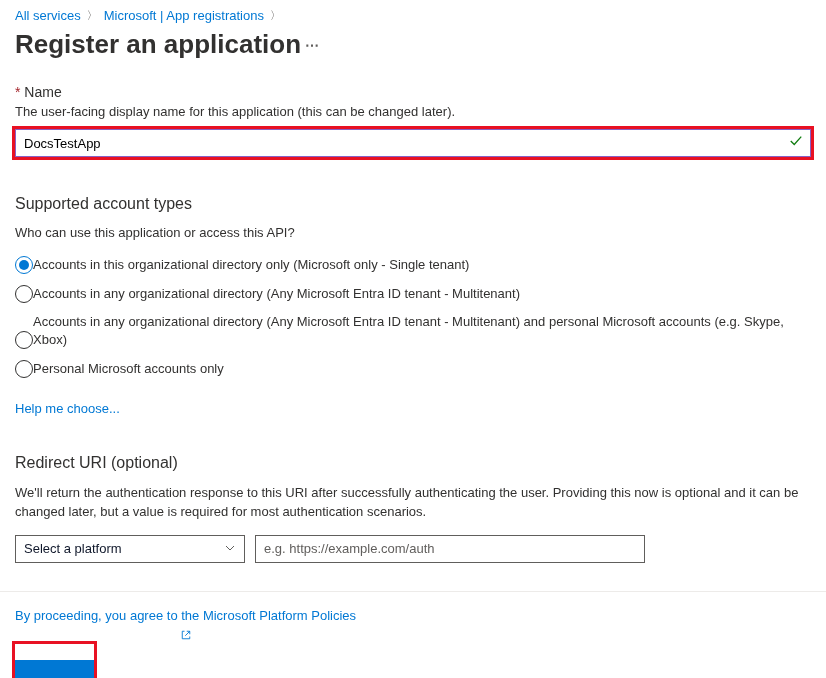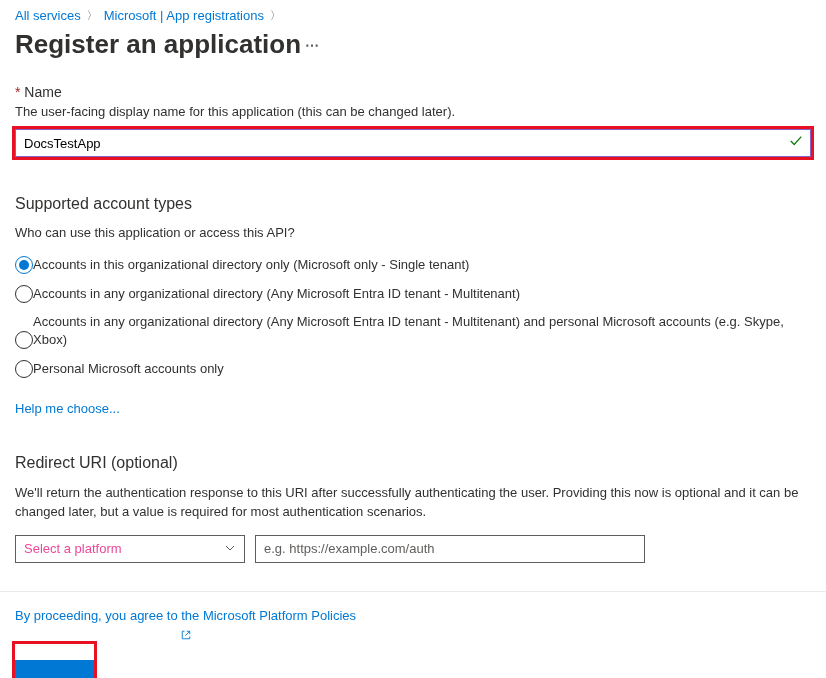--- a/index.html
+++ b/index.html
@@ -47,21 +47,21 @@
   .radio-row.selected .radio-inner { display: block; }
   .radio-label { font-size: 13px; line-height: 1.4; }
 
   .help-link { display: inline-block; margin-top: 18px; font-size: 13px; }
 
   .redirect-help { font-size: 13px; margin-bottom: 14px; line-height: 1.4; }
 
   .uri-row { display: flex; gap: 10px; }
   .platform-select {
     width: 230px; height: 28px; border: 1px solid #605e5c;
-    padding: 0 8px; font-size: 13px; color: #ec4899;
+    padding: 0 8px; font-size: 13px; color: #0f172a;
     display: flex; align-items: center; justify-content: space-between;
     cursor: pointer; background: #fff;
   }
   .chevron { font-size: 11px; color: #605e5c; }
   .uri-input {
     flex: 1; max-width: 390px; height: 28px; border: 1px solid #605e5c;
     padding: 11px 8px; font-size: 13px; font-family: inherit; color: #323130;
   }
   .uri-input::placeholder { color: #605e5c; }
 

